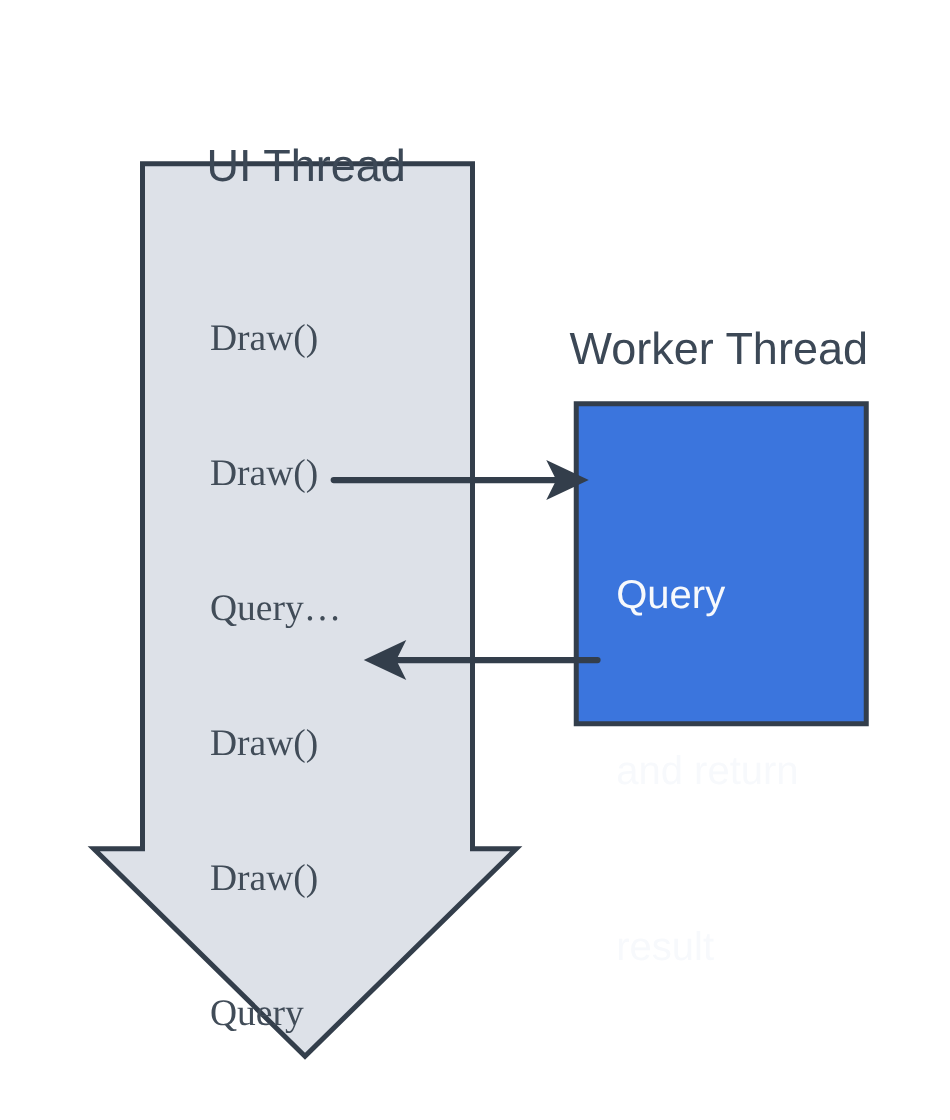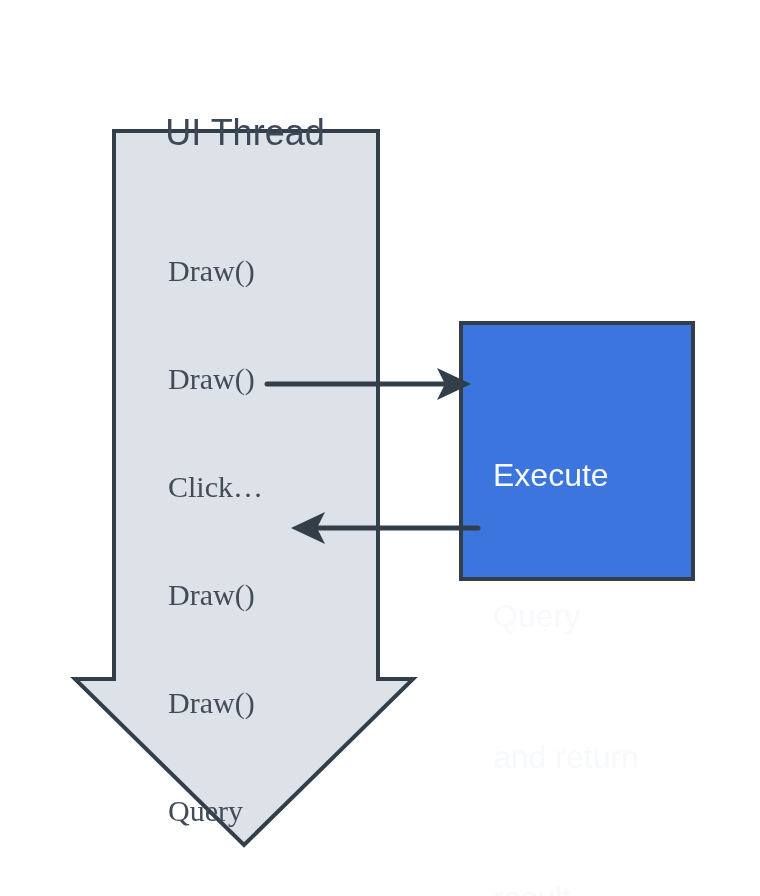--- a/index.html
+++ b/index.html
@@ -62,39 +62,39 @@
     </g>
 
     <g>
       <line x1="478" y1="528" x2="318" y2="528" stroke-width="5" stroke-linecap="round" stroke="#333e4b"></line>
       <polygon points="291,528 325,512 317,528 325,544" fill="#333e4b"></polygon>
     </g>
   </svg>
 
   <div class="thread-title ui-title" style="color: rgb(60, 72, 86);">UI Thread</div>
 
+  <div class="thread-title worker-title" style="color: rgb(60, 72, 86);">Worker Thread</div>
 
   <div class="ops-list" style="color: rgb(65, 76, 88);">
     <div class="op-line">Draw()</div>
     <div class="op-line">Draw()</div>
-    <div class="op-line">Click…</div>
+    <div class="op-line">Query…</div>
     <div class="op-line">Draw()</div>
     <div class="op-line">Draw()</div>
     <div class="op-line">Query</div>
     
     
     
     
     
     
     
     
     
   </div>
 
   <div class="worker-desc" style="color: rgb(247, 249, 252);">
-    <div class="desc-line">Execute</div>
     <div class="desc-line">Query</div>
     <div class="desc-line">and return</div>
     <div class="desc-line">result</div>
   </div>
 
 </div>
 
 </body></html>

